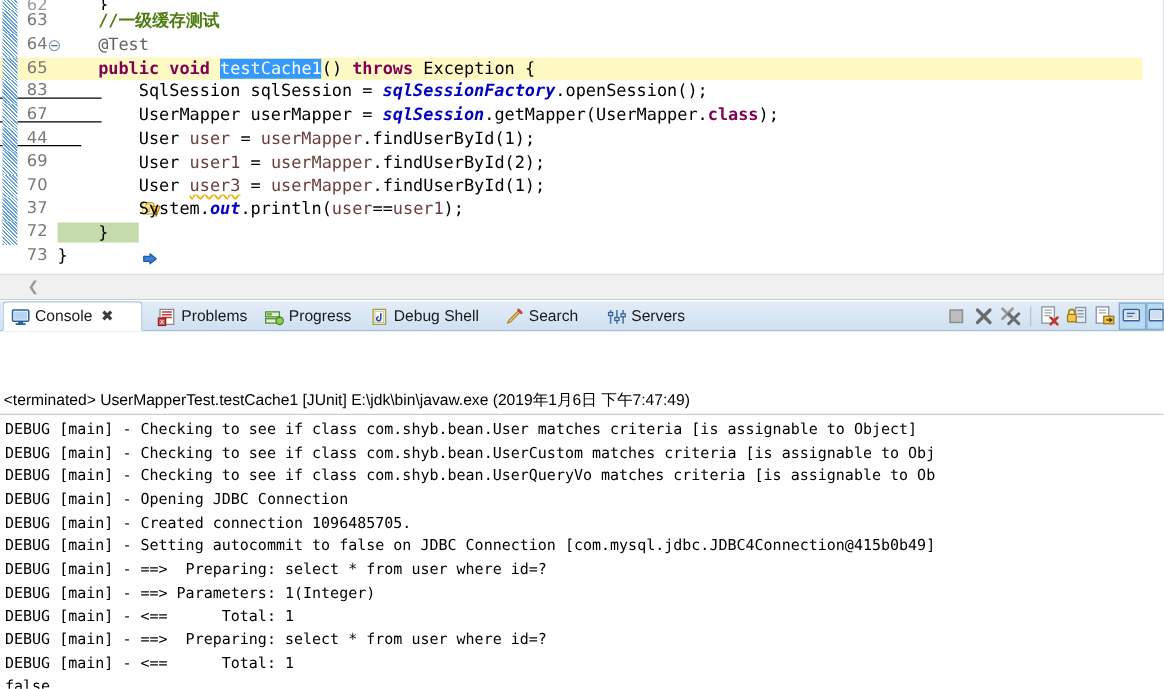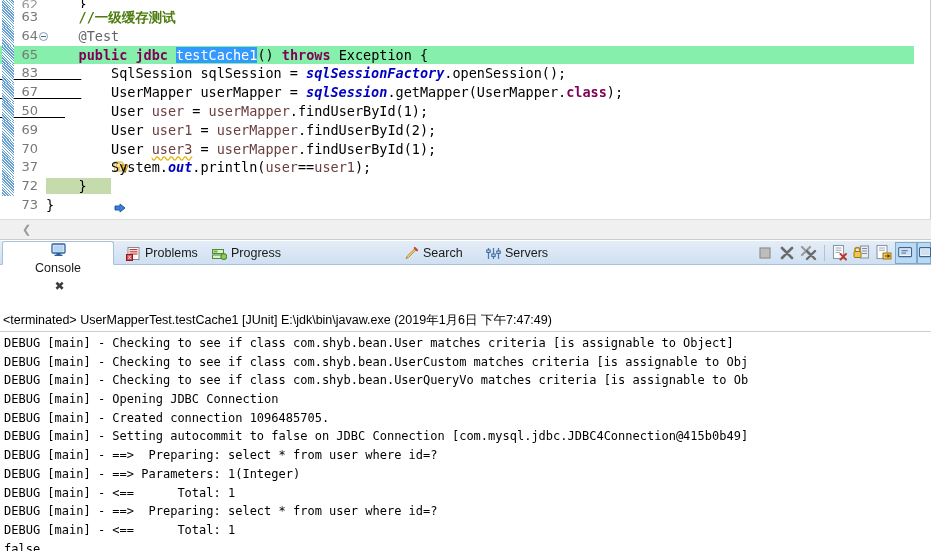--- a/index.html
+++ b/index.html
@@ -20,21 +20,21 @@
     box-sizing:border-box;
   }
   .editor-body{position:relative;height:219px;overflow:hidden;background:#fff;}
 
   .code-rows{position:absolute;left:0;top:0;right:16px;}
   .row{
     position:relative;height:18.8px;line-height:18.8px;white-space:pre;
     font-family:"DejaVu Sans Mono","Liberation Mono",monospace;
     font-size:13.5px;
   }
-  .row.hl{background:#86efac;text-decoration:underline;}
+  .row.hl{background:#fef9c3;text-decoration:underline;}
   .gutter{
     position:absolute;left:0;top:0;width:46px;height:100%;
     box-sizing:border-box;
   }
   
   .changebar{
     position:absolute;left:2px;top:0;width:12px;height:100%;
     background-image:
       repeating-linear-gradient(45deg,#5b9bd5 0px,#5b9bd5 1px,#ffffff 1px,#ffffff 2px);
     opacity:.95;
@@ -99,21 +99,21 @@
     border-bottom:1px solid #a9c0d8;
     box-sizing:border-box;
   }
   .tab{
     position:absolute;top:0;height:24px;display:flex;align-items:center;gap:4px;
     padding:0 6px;box-sizing:border-box;font-size:12.5px;color:#1a1a1a;
     font-family:"Liberation Sans",sans-serif;
   }
   .tab.active{
     background:#ffffff;border:1px solid #a9c0d8;border-bottom:1px solid #ffffff;
-    border-top-left-radius:3px;border-top-right-radius:3px;flex-direction:column;
+    border-top-left-radius:3px;border-top-right-radius:3px;
   }
   .tab .close{color:#3b3b3b;font-size:12px;margin-left:3px;}
   .tico{width:15px;height:15px;display:inline-block;position:relative;flex:0 0 15px;}
 
   .tbar-icons{position:absolute;right:0;top:0;height:24px;display:flex;align-items:center;}
   .tbtn{width:22px;height:22px;position:relative;display:inline-block;}
   .tbtn.on{background:#bcd9f2;border:1px solid #7ea9cf;box-sizing:border-box;}
   .vsep{width:1px;height:16px;background:#b6c2ce;margin:0 4px;}
 
   .procline{
@@ -170,21 +170,21 @@
             <span class="fold"></span>
           </div>
           <div class="code"><span class="an">    @</span><span style="color:#646464;">Test</span></div>
         </div>
 
         <div class="row hl">
           <div class="gutter">
             <div class="changebar"></div>
             <span class="lnum">65</span>
           </div>
-          <div class="code"><span class="txt">    </span><span class="k">public</span><span class="txt"> </span><span class="k">jdbc</span><span class="txt"> </span><span class="sel">testCache1</span><span class="txt">() </span><span class="k">throws</span><span class="txt"> Exception {</span></div>
+          <div class="code"><span class="txt">    </span><span class="k">public</span><span class="txt"> </span><span class="k">void</span><span class="txt"> </span><span class="sel">testCache1</span><span class="txt">() </span><span class="k">throws</span><span class="txt"> Exception {</span></div>
         </div>
 
         <div class="row">
           <div class="gutter">
             <div class="changebar"></div>
             <span class="lnum">83</span>
           </div>
           <div class="code"><span class="txt">        SqlSession sqlSession = </span><span class="fld">sqlSessionFactory</span><span class="txt">.openSession();</span></div>
         </div>
 
@@ -192,21 +192,21 @@
           <div class="gutter">
             <div class="changebar"></div>
             <span class="lnum">67</span>
           </div>
           <div class="code"><span class="txt">        UserMapper userMapper = </span><span class="fld">sqlSession</span><span class="txt">.getMapper(UserMapper.</span><span class="k">class</span><span class="txt">);</span></div>
         </div>
 
         <div class="row">
           <div class="gutter">
             <div class="changebar"></div>
-            <span class="lnum">50</span>
+            <span class="lnum">44</span>
           </div>
           <div class="code"><span class="txt">        User </span><span class="lv">user</span><span class="txt"> = </span><span class="lv">userMapper</span><span class="txt">.findUserById(1);</span></div>
         </div>
 
         <div class="row">
           <div class="gutter">
             <div class="changebar"></div>
             <span class="lnum">69</span>
           </div>
           <div class="code"><span class="txt">        User </span><span class="lv">user1</span><span class="txt"> = </span><span class="lv">userMapper</span><span class="txt">.findUserById(2);</span></div>
@@ -302,20 +302,30 @@
           <svg width="15" height="15" viewBox="0 0 15 15">
             <rect x="0.5" y="3.5" width="11" height="4" fill="#dff0cf" stroke="#4f8a34" stroke-width="1"></rect>
             <rect x="1.5" y="4.5" width="4" height="2" fill="#6eb33f"></rect>
             <rect x="0.5" y="9" width="11" height="3.5" fill="#dff0cf" stroke="#4f8a34" stroke-width="1"></rect>
             <circle cx="11.8" cy="10.6" r="3" fill="#8ccc55" stroke="#3f7a22" stroke-width="1"></circle>
           </svg>
         </span>
         <span>Progress</span>
       </div>
 
+      <div class="tab" style="left:290px;width:108px;">
+        <span class="tico">
+          <svg width="15" height="15" viewBox="0 0 15 15">
+            <rect x="2.5" y="1.5" width="10" height="12" fill="#fcfbe8" stroke="#a09a52" stroke-width="1"></rect>
+            <rect x="4" y="3" width="7" height="9" fill="#ffffff" stroke="#c9c48a" stroke-width=".8"></rect>
+            <path d="M8.6 4.5 v4.5 a1.6 1.6 0 1 1 -1.6 -1.6" fill="none" stroke="#2a4fa8" stroke-width="1.3"></path>
+          </svg>
+        </span>
+        <span>Debug Shell</span>
+      </div>
 
       <div class="tab" style="left:398px;width:82px;">
         <span class="tico">
           <svg width="15" height="15" viewBox="0 0 15 15">
             <path d="M2 12.5 L4.5 11.5 L12.2 3.6 L11 2.4 L3.2 10.2 Z" fill="#f6d98a" stroke="#b08a2a" stroke-width="1" stroke-linejoin="round"></path>
             <path d="M10.8 2 L13 4.2" stroke="#c6443a" stroke-width="2.2" stroke-linecap="round"></path>
           </svg>
         </span>
         <span>Search</span>
       </div>

